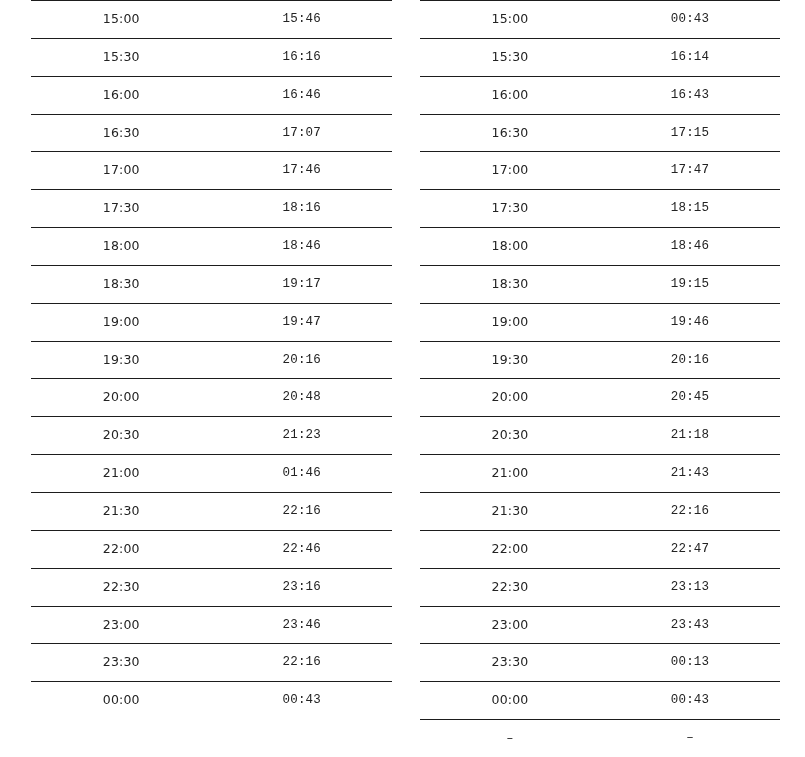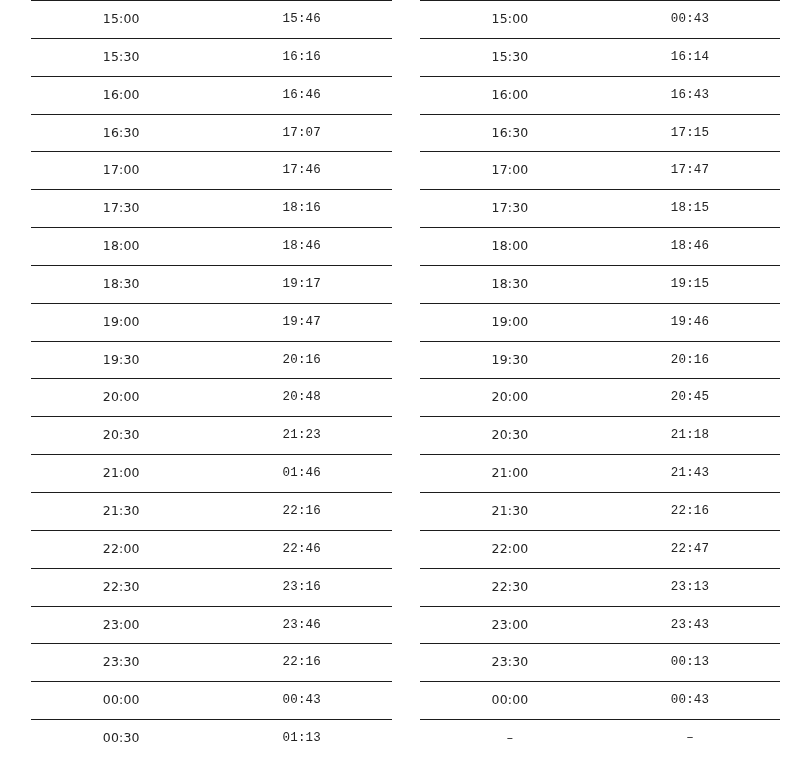--- a/index.html
+++ b/index.html
@@ -158,24 +158,20 @@
             <td class="col-arrive">23:46</td>
           </tr>
           <tr>
             <td class="col-depart">23:30</td>
             <td class="col-arrive">22:16</td>
           </tr>
           <tr>
             <td class="col-depart">00:00</td>
             <td class="col-arrive">00:43</td>
           </tr>
-          <tr class="last-row">
-            <td class="col-depart">00:30</td>
-            <td class="col-arrive">01:13</td>
-          </tr>
         </tbody>
     </table>
   </div>
 
   <div class="schedule-panel right">
     <table class="schedule-table">
       <tbody id="right-body">
           <tr>
             <td class="col-depart">15:00</td>
             <td class="col-arrive">00:43</td>

